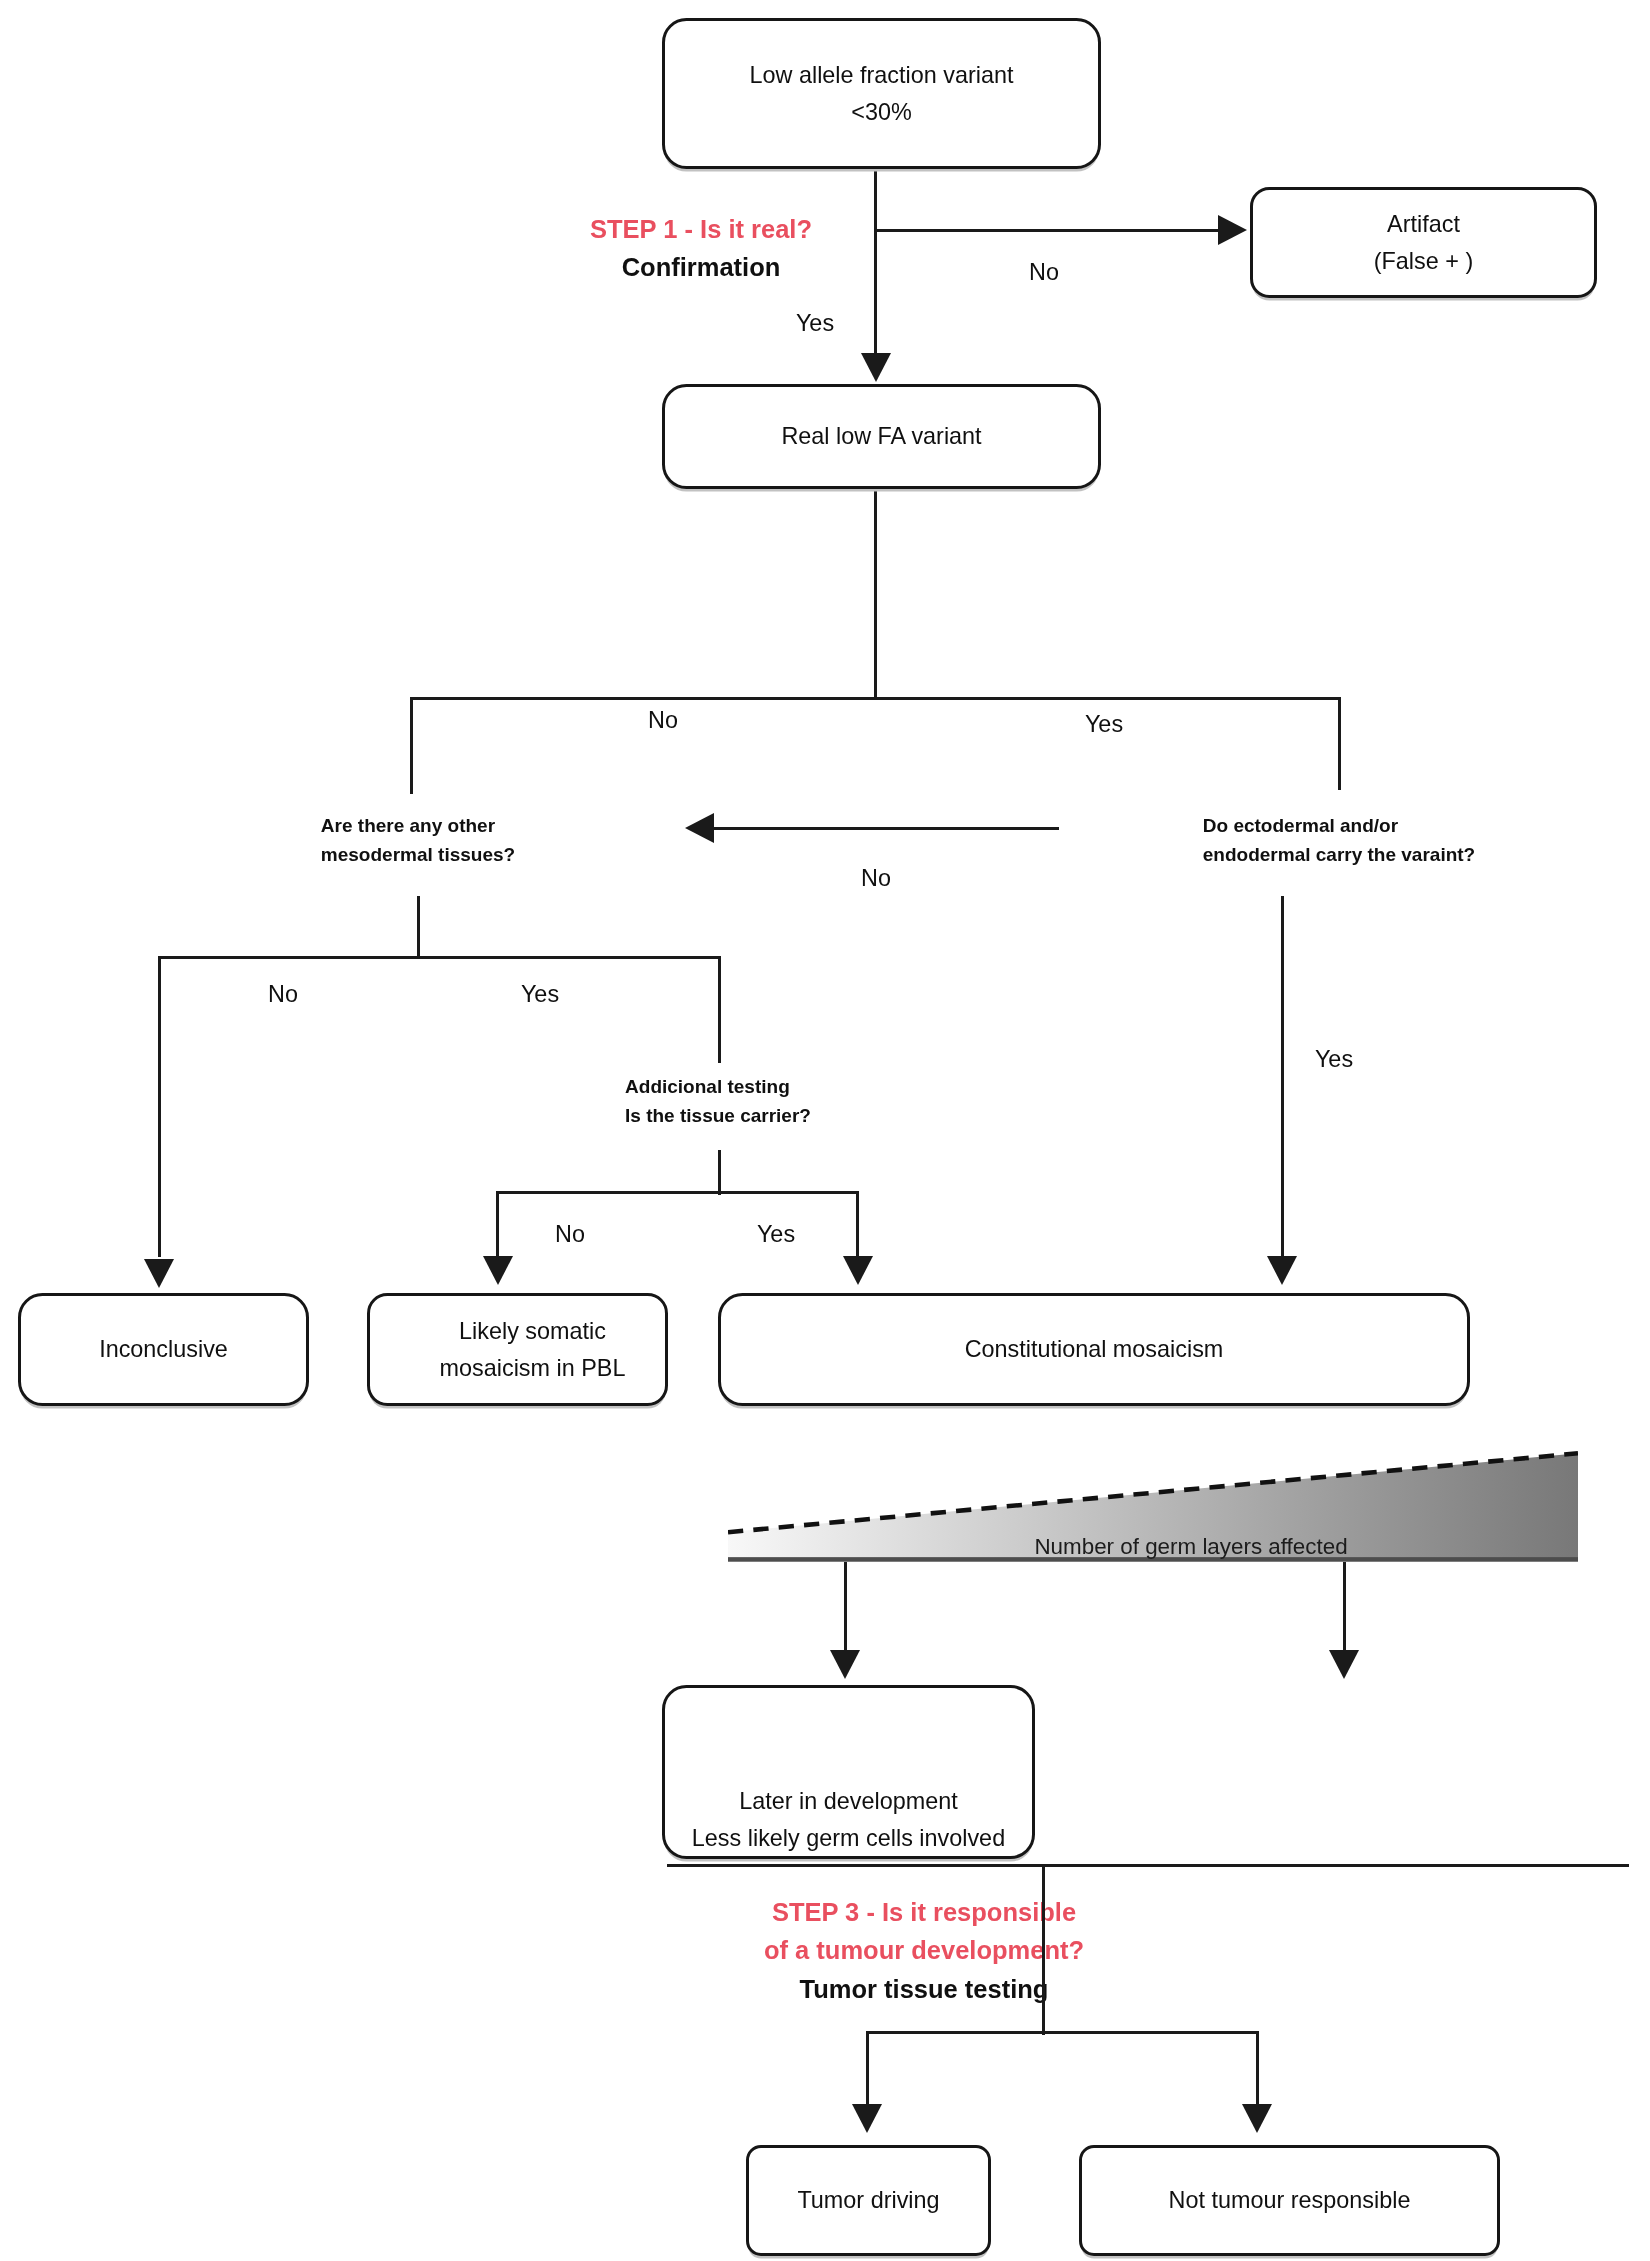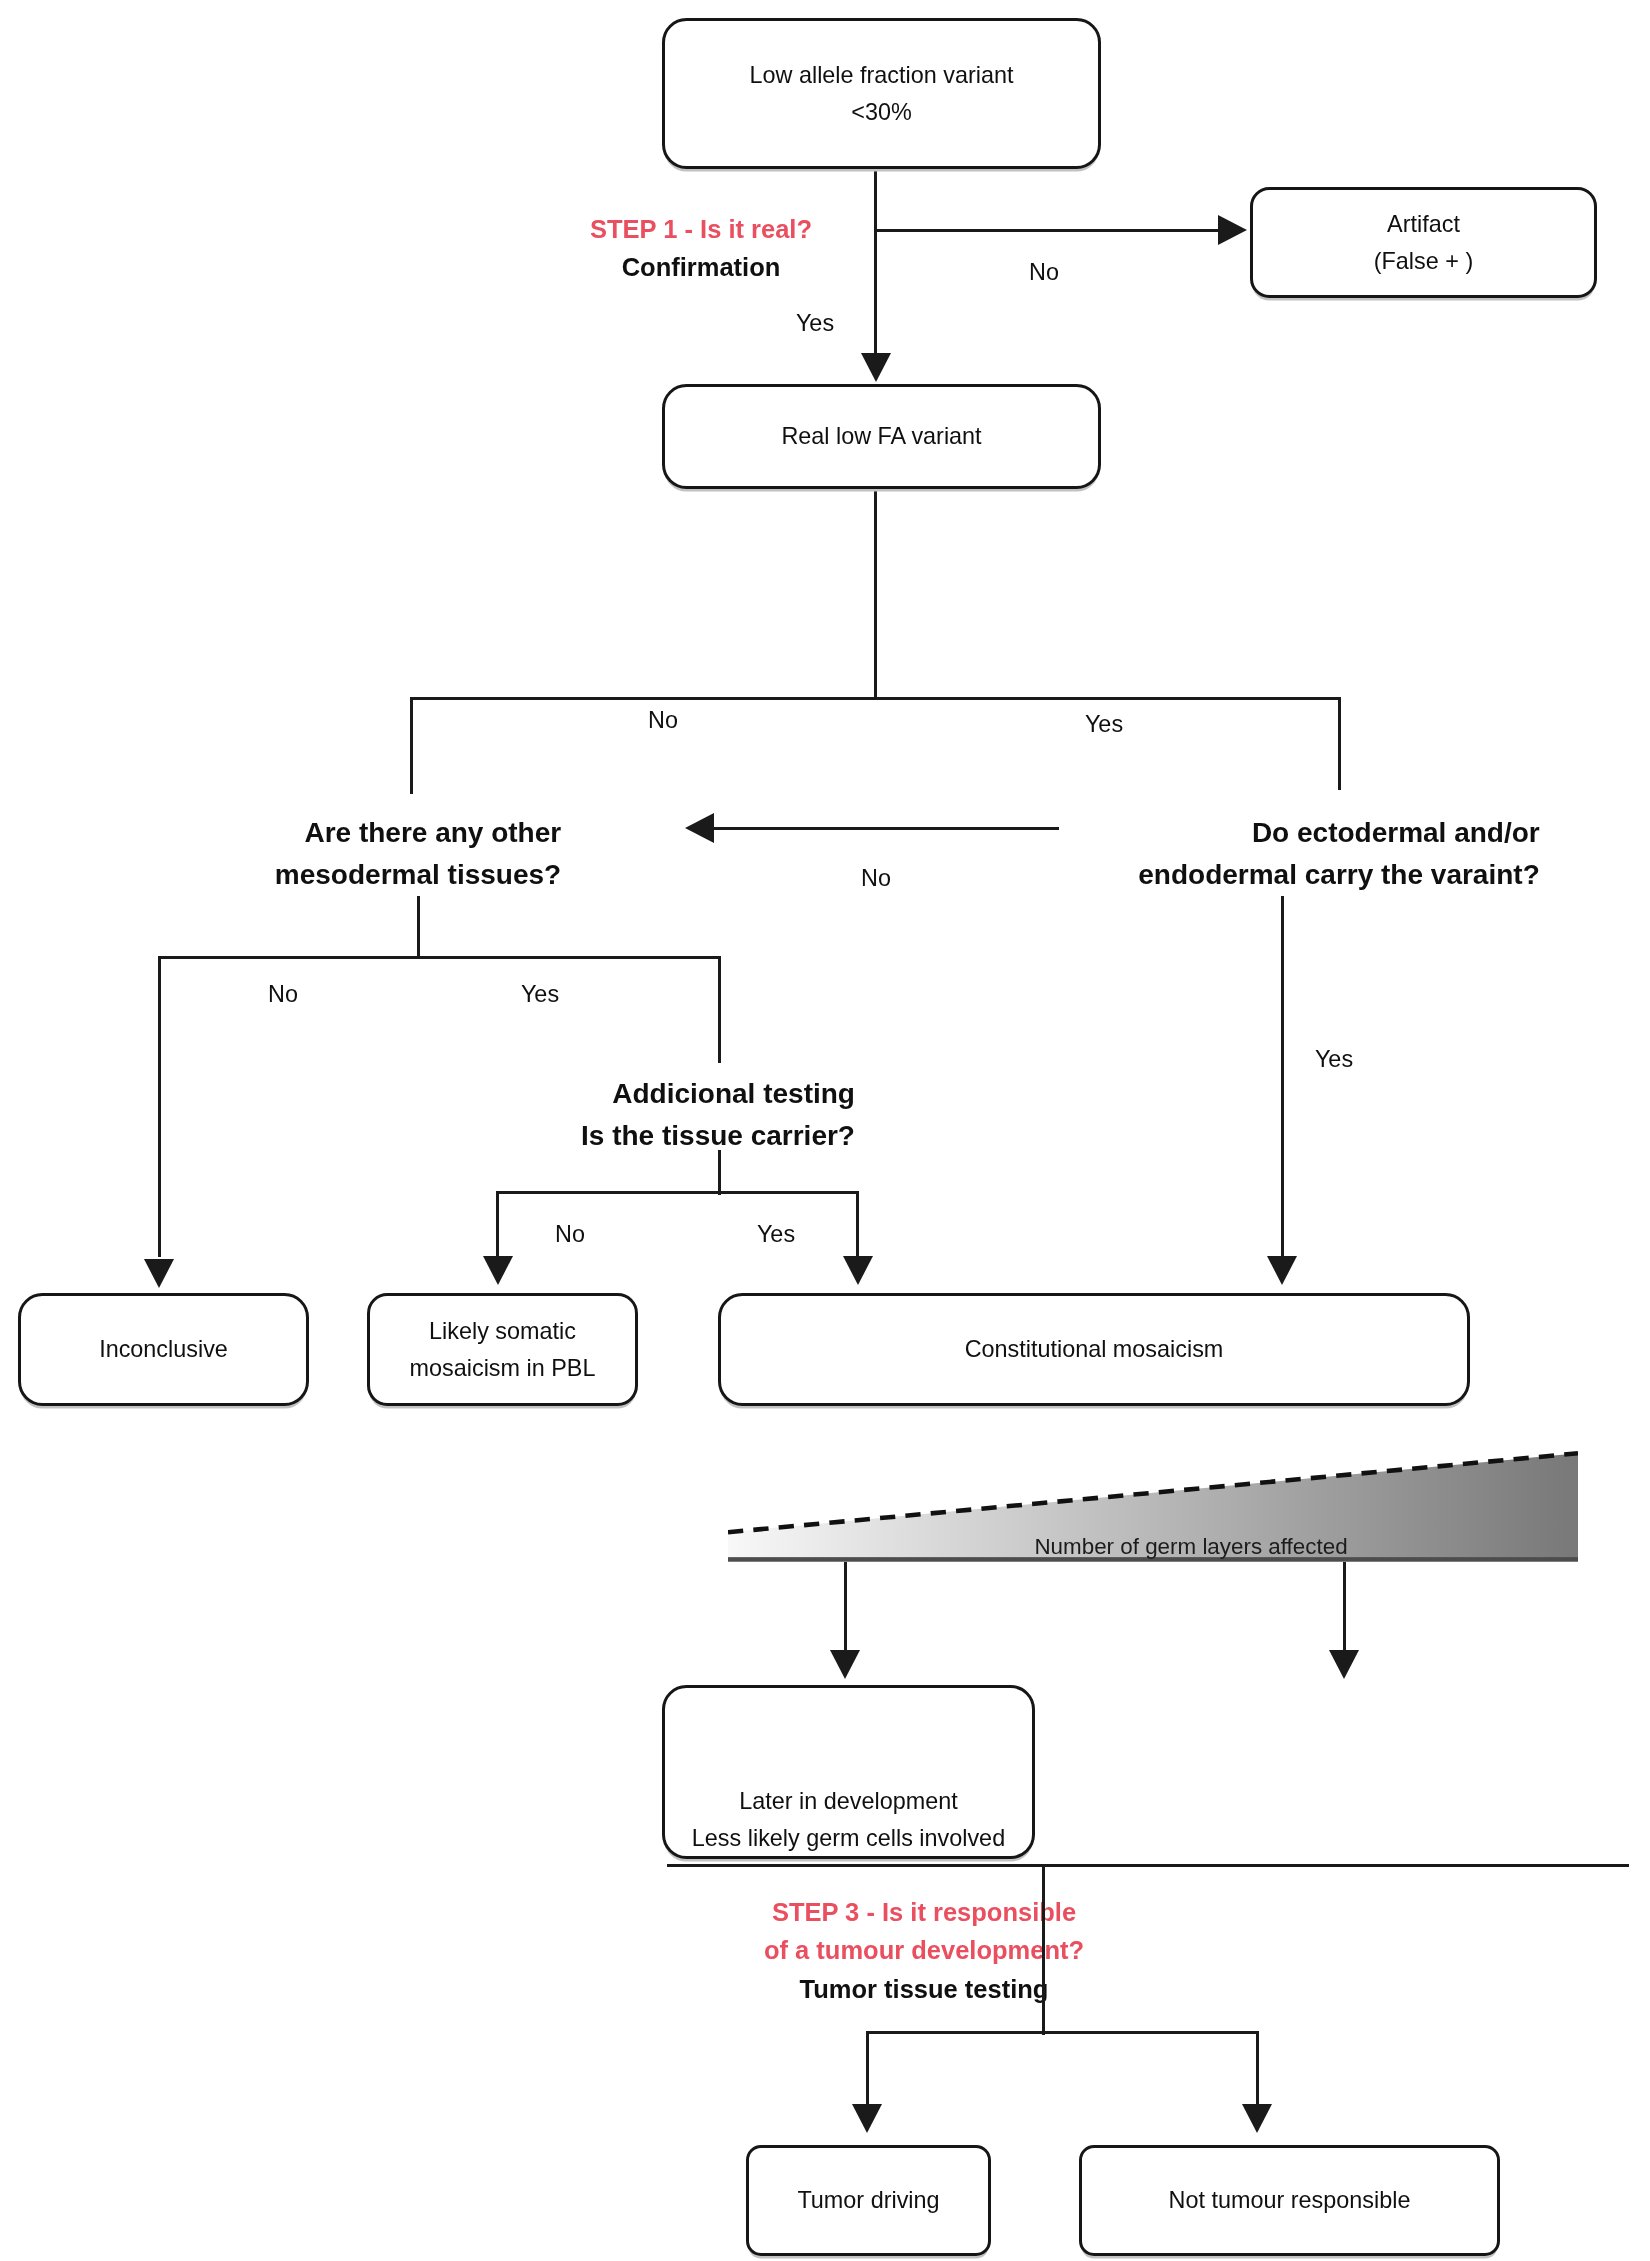--- a/index.html
+++ b/index.html
@@ -54,23 +54,23 @@
   .edge-label{
     position:absolute;
     transform:translate(-50%,-50%);
     font-size:23.4px;
     color:#101010;
     white-space:nowrap;
   }
   .question{
     position:absolute;
     transform:translate(-50%,0);
-    text-align:right;
+    text-align:left;
     font-weight:bold;
-    font-size:28px;
+    font-size:19px;
     line-height:1.5;
     color:#101010;
     white-space:nowrap;
   }
   .step-block{
     position:absolute;
     transform:translate(-50%,0);
     text-align:center;
     font-size:25.5px;
     line-height:1.5;
@@ -171,21 +171,21 @@
   <div class="edge-label" style="left:1334px;top:1059px;">Yes</div>
   <div class="edge-label" style="left:283px;top:994px;">No</div>
   <div class="edge-label" style="left:540px;top:994px;">Yes</div>
   <div class="edge-label" style="left:570px;top:1234px;">No</div>
   <div class="edge-label" style="left:776px;top:1234px;">Yes</div>
 
   <div class="node" style="left:18px;top:1293px;width:285px;height:107px;">
     <div>Inconclusive</div>
   </div>
 
-  <div class="node" style="left:367px;top:1293px;width:265px;height:107px;border-radius:20.4px;">
+  <div class="node" style="left:367px;top:1293px;width:265px;height:107px;border-radius:20.4px;padding-left:30px;">
     <div>Likely somatic</div>
     <div>mosaicism in PBL</div>
   </div>
 
   <div class="node" style="left:718px;top:1293px;width:746px;height:107px;">
     <div>Constitutional mosaicism</div>
   </div>
 
   <div class="wedge-wrap">
     <svg width="850" height="115" viewBox="0 0 1670 225">

